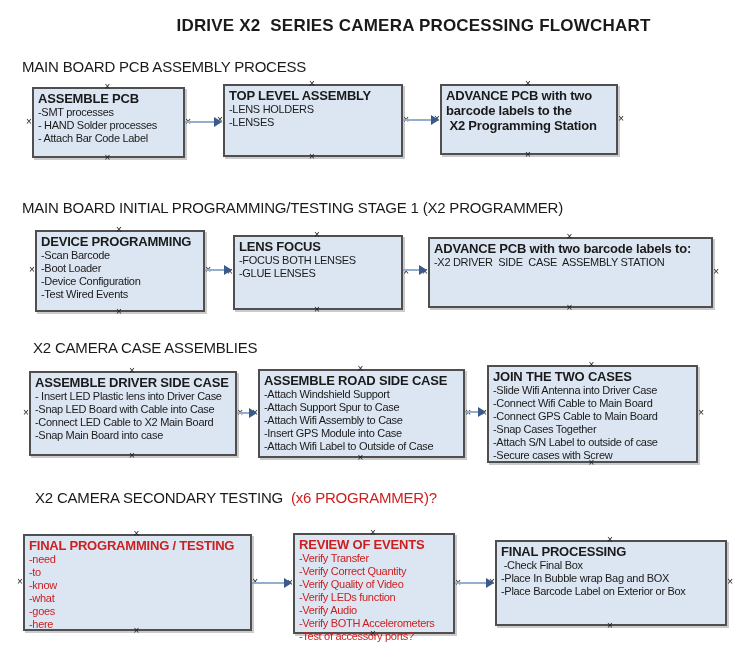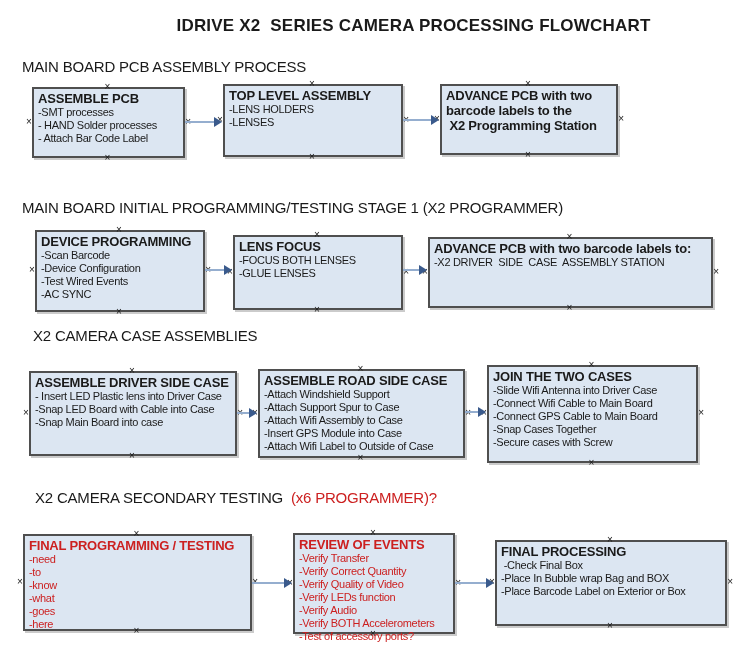--- a/index.html
+++ b/index.html
@@ -74,23 +74,23 @@
   <div class="arrow" style="left:403px;top:115px;width:36px">
     <div class="line"></div>
     <div class="head"></div>
   </div>
 
   <div class="sec-heading" style="left:22px;top:199px">MAIN BOARD INITIAL PROGRAMMING/TESTING STAGE 1 (X2 PROGRAMMER)</div>
 
   <div class="fbox" style="left:35px;top:230px;width:170px;height:82px">
     <div class="bt">DEVICE PROGRAMMING</div>
     <div class="bi">-Scan Barcode</div>
+    <div class="bi">-Boot Loader</div>
     <div class="bi">-Device Configuration</div>
     <div class="bi">-Test Wired Events</div>
-    <div class="bi">-AC SYNC</div>
   <span class="handle h-top">×</span>
       <span class="handle h-bottom">×</span>
       <span class="handle h-left">×</span>
       <span class="handle h-right">×</span>
     </div>
 
   <div class="fbox" style="left:233px;top:235px;width:170px;height:75px">
     <div class="bt">LENS FOCUS</div>
     <div class="bi">-FOCUS BOTH LENSES</div>
     <div class="bi">-GLUE LENSES</div>
@@ -111,26 +111,27 @@
 
   <div class="arrow" style="left:205px;top:265px;width:27px">
     <div class="line"></div>
     <div class="head"></div>
   </div>
   <div class="arrow" style="left:403px;top:265px;width:24px">
     <div class="line"></div>
     <div class="head"></div>
   </div>
 
-  <div class="sec-heading" style="left:33px;top:327px">X2 CAMERA CASE ASSEMBLIES</div>
+  <div class="sec-heading" style="left:33px;top:339px">X2 CAMERA CASE ASSEMBLIES</div>
 
   <div class="fbox" style="left:29px;top:371px;width:208px;height:85px">
     <div class="bt">ASSEMBLE DRIVER SIDE CASE</div>
     <div class="bi">- Insert LED Plastic lens into Driver Case</div>
     <div class="bi">-Snap LED Board with Cable into Case</div>
+    <div class="bi">-Connect LED Cable to X2 Main Board</div>
     <div class="bi">-Snap Main Board into case</div>
   <span class="handle h-top">×</span>
       <span class="handle h-bottom">×</span>
       <span class="handle h-left">×</span>
       <span class="handle h-right">×</span>
     </div>
 
   <div class="fbox" style="left:258px;top:369px;width:207px;height:89px">
     <div class="bt">ASSEMBLE ROAD SIDE CASE</div>
     <div class="bi">-Attach Windshield Support</div>
@@ -143,20 +144,21 @@
       <span class="handle h-left">×</span>
       <span class="handle h-right">×</span>
     </div>
 
   <div class="fbox" style="left:487px;top:365px;width:211px;height:98px">
     <div class="bt">JOIN THE TWO CASES</div>
     <div class="bi">-Slide Wifi Antenna into Driver Case</div>
     <div class="bi">-Connect Wifi Cable to Main Board</div>
     <div class="bi">-Connect GPS Cable to Main Board</div>
     <div class="bi">-Snap Cases Together</div>
+    <div class="bi">-Attach S/N Label to outside of case</div>
     <div class="bi">-Secure cases with Screw</div>
   <span class="handle h-top">×</span>
       <span class="handle h-bottom">×</span>
       <span class="handle h-left">×</span>
       <span class="handle h-right">×</span>
     </div>
 
   <div class="arrow" style="left:237px;top:408px;width:20px">
     <div class="line"></div>
     <div class="head"></div>

